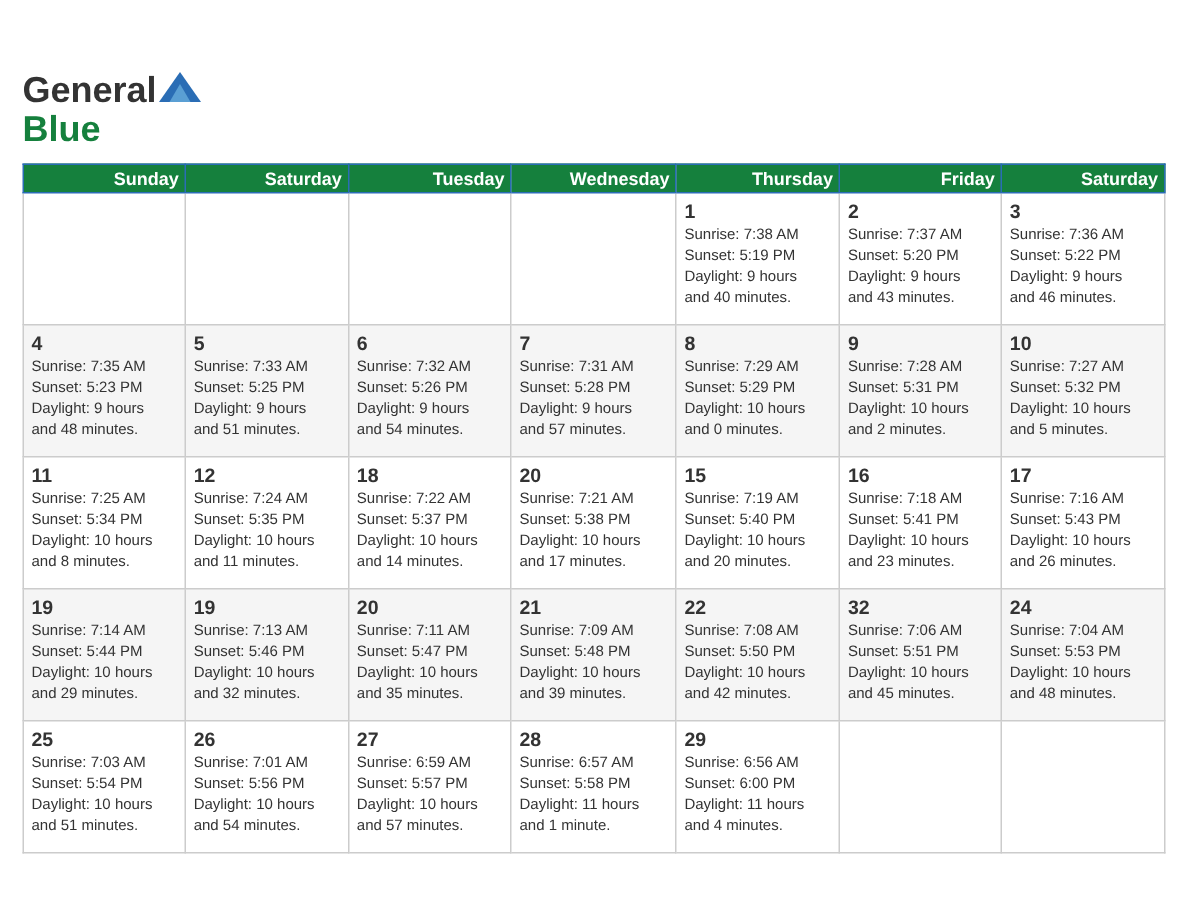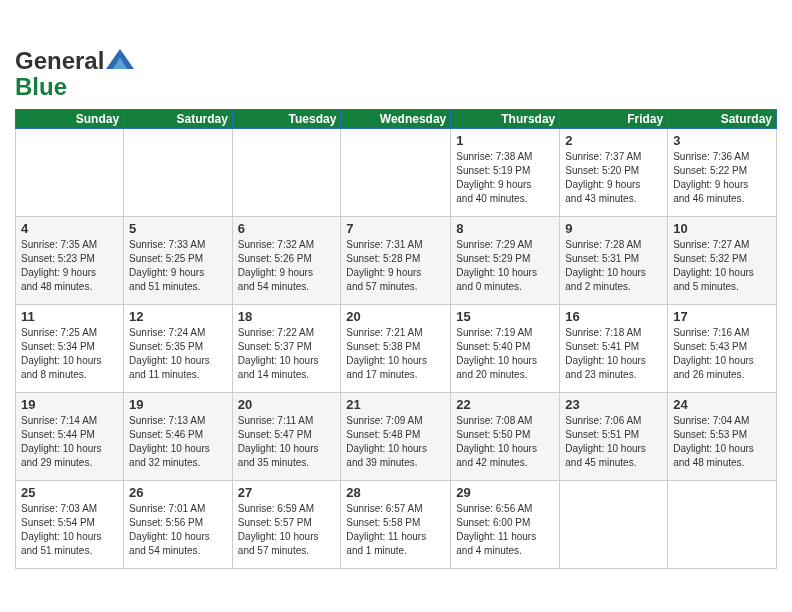--- a/index.html
+++ b/index.html
@@ -216,21 +216,21 @@
         </td>
         <td>
           <span class="day-num">21</span>
           <div class="day-info">Sunrise: 7:09 AM<br>Sunset: 5:48 PM<br>Daylight: 10 hours<br>and 39 minutes.</div>
         </td>
         <td>
           <span class="day-num">22</span>
           <div class="day-info">Sunrise: 7:08 AM<br>Sunset: 5:50 PM<br>Daylight: 10 hours<br>and 42 minutes.</div>
         </td>
         <td>
-          <span class="day-num">23</span>
+          <span class="day-num">32</span>
           <div class="day-info">Sunrise: 7:06 AM<br>Sunset: 5:51 PM<br>Daylight: 10 hours<br>and 45 minutes.</div>
         </td>
         <td>
           <span class="day-num">24</span>
           <div class="day-info">Sunrise: 7:04 AM<br>Sunset: 5:53 PM<br>Daylight: 10 hours<br>and 48 minutes.</div>
         </td>
       </tr>
       <tr>
         <td>
           <span class="day-num">25</span>

